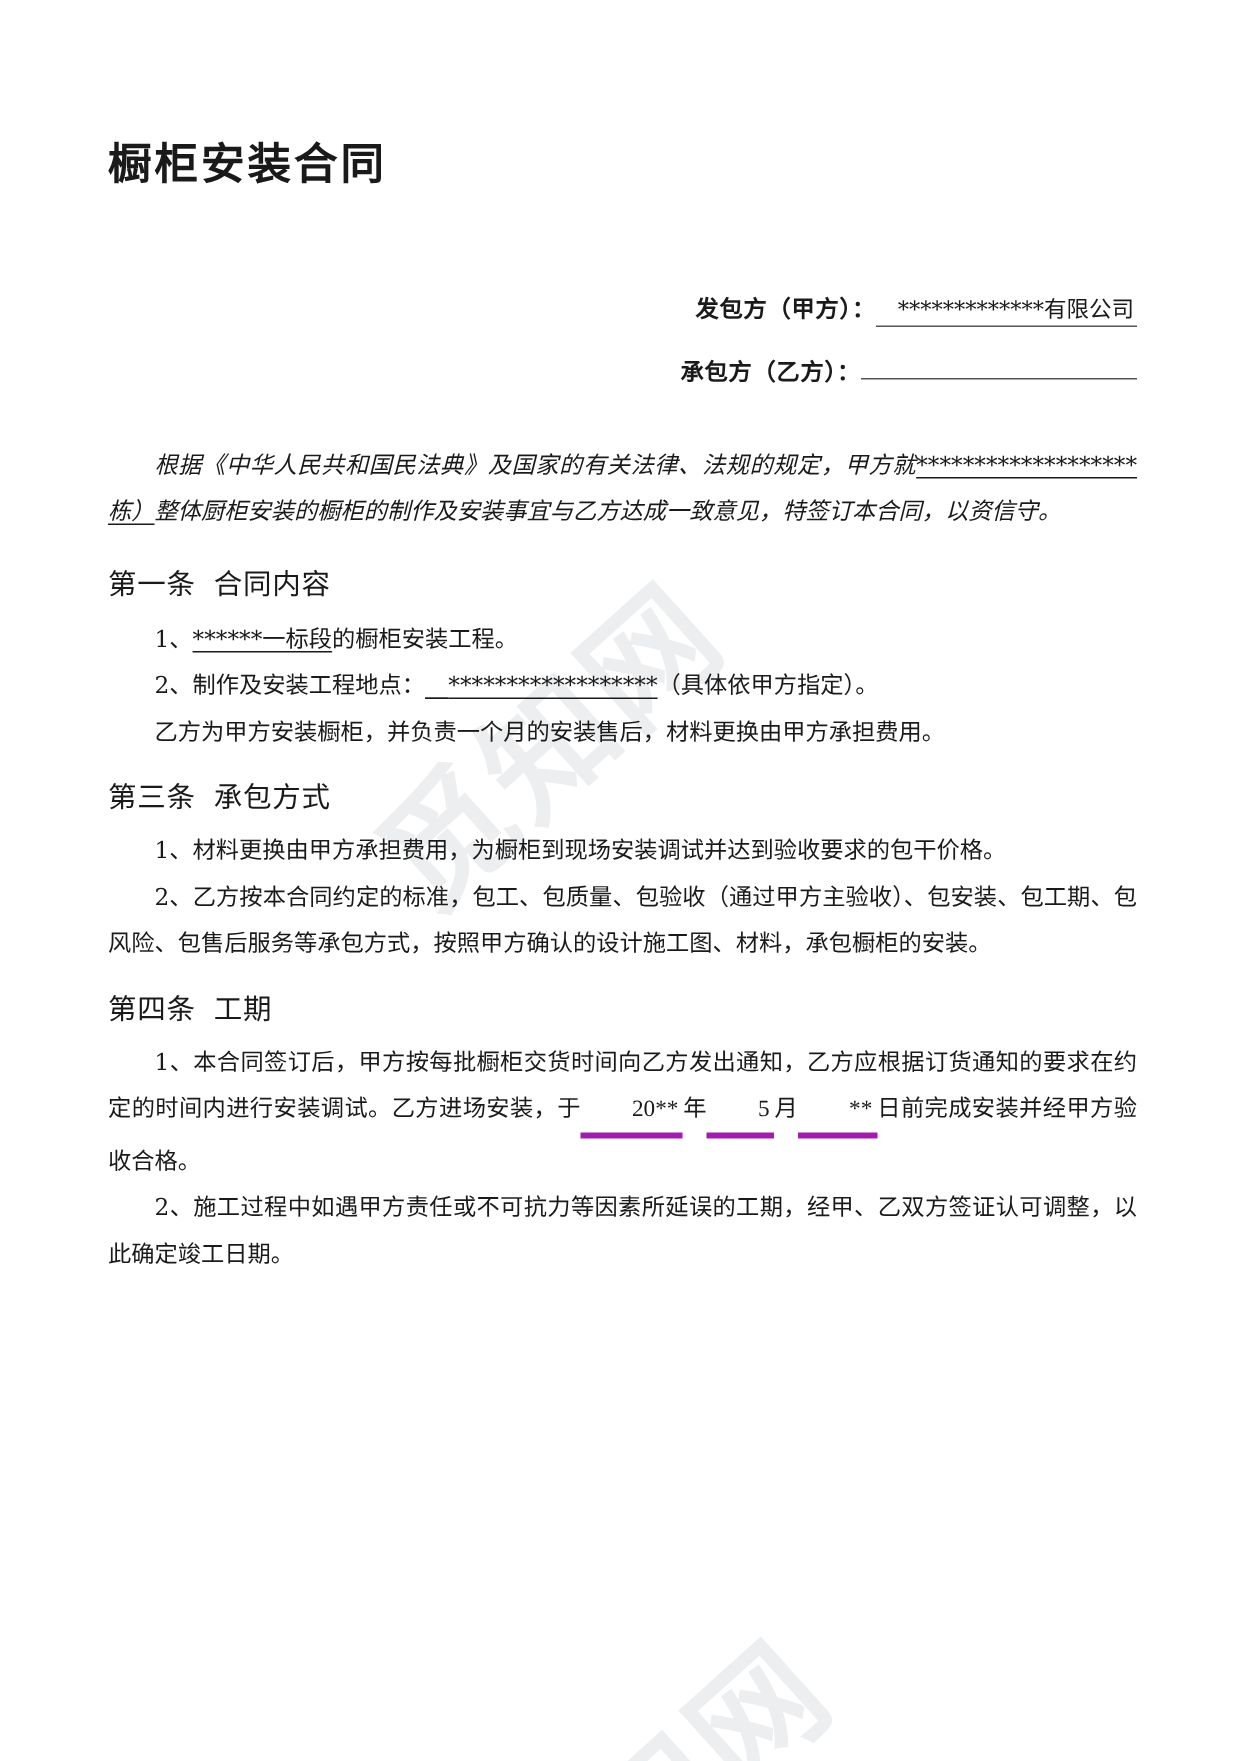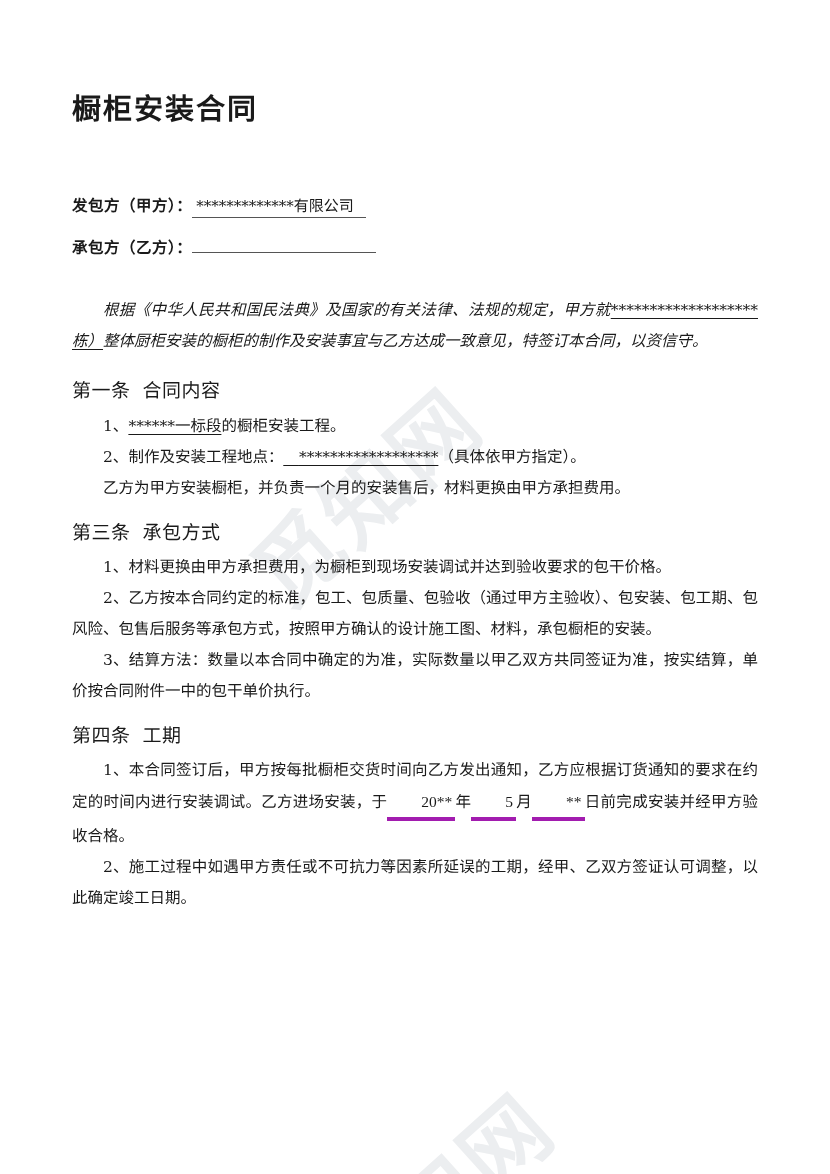--- a/index.html
+++ b/index.html
@@ -69,20 +69,21 @@
 
   .party-block {
     margin-top: 69px;
   }
   .party-row {
     font-size: 15.5px;
     font-weight: 700;
     line-height: 1.35;
     margin-bottom: 20px;
     white-space: nowrap;
+    text-align: right;
   }
   .party-label {
     letter-spacing: 0.5px;
   }
   .party-value {
     display: inline-block;
     border-bottom: 1px solid #555;
     min-width: 168px;
     font-weight: 400;
     padding: 0 2px 1px 4px;
@@ -168,20 +169,19 @@
 
     <div class="section-heading"><span>第一条</span><span class="sec-gap"></span><span>合同内容</span></div>
     <p class="para"><span>1、</span><span class="u stars">******一标段</span><span>的橱柜安装工程。</span></p>
     <p class="para"><span>2、</span><span>制作及安装工程地点：</span><span class="u">__</span><span class="u stars">******************</span><span>（具体依甲方指定）。</span></p>
 
     <p class="para"><span>乙方为甲方安装橱柜，并负责一个月的安装售后，材料更换由甲方承担费用。</span></p>
 
     <div class="section-heading"><span>第三条</span><span class="sec-gap"></span><span>承包方式</span></div>
     <p class="para"><span>1、</span><span>材料更换由甲方承担费用，为橱柜到现场安装调试并达到验收要求的包干价格。</span></p>
     <p class="para"><span>2、</span><span>乙方按本合同约定的标准，包工、包质量、包验收（通过甲方主验收）、包安装、包工期、包风险、包售后服务等承包方式，按照甲方确认的设计施工图、材料，承包橱柜的安装。</span></p>
-    <p class="para"><span>3、</span><span>结算方法：数量以本合同中确定的为准，实际数量以甲乙双方共同签证为准，按实结算，单价按合同附件一中的包干单价执行。</span></p>
 
     <div class="section-heading"><span>第四条</span><span class="sec-gap"></span><span>工期</span></div>
     <p class="para"><span>1、</span><span>本合同签订后，甲方按每批橱柜交货时间向乙方发出通知，乙方应根据订货通知的要求在约定的时间内进行安装调试。乙方进场安装，于</span><span class="blank">20**</span><span>年</span><span class="blank">5</span><span>月</span><span class="blank">**</span><span>日前完成安装并经甲方验收合格。</span></p>
     <p class="para"><span>2、</span><span>施工过程中如遇甲方责任或不可抗力等因素所延误的工期，经甲、乙双方签证认可调整，以此确定竣工日期。</span></p>
 
   </div>
 </div>
 
 </body></html>

